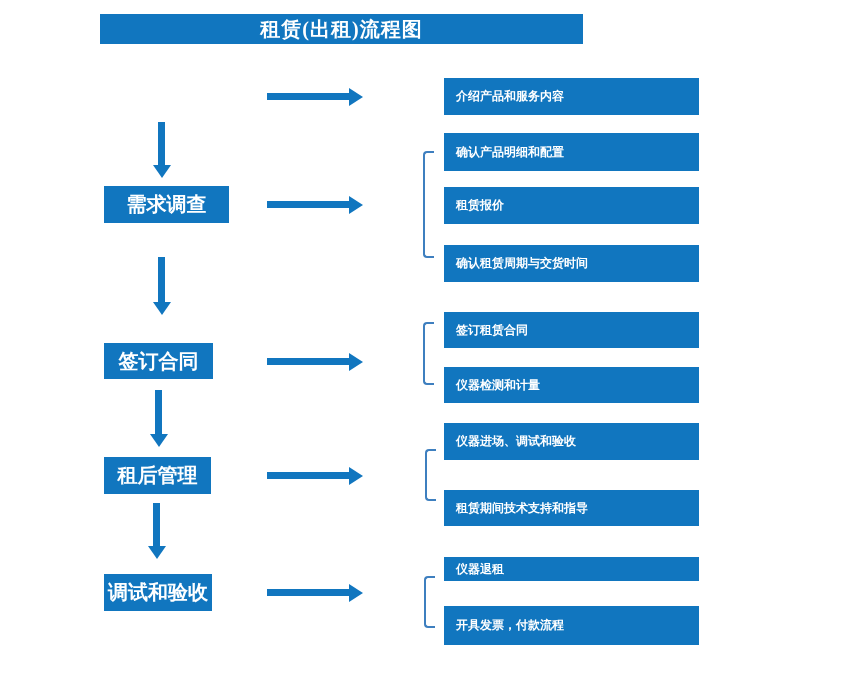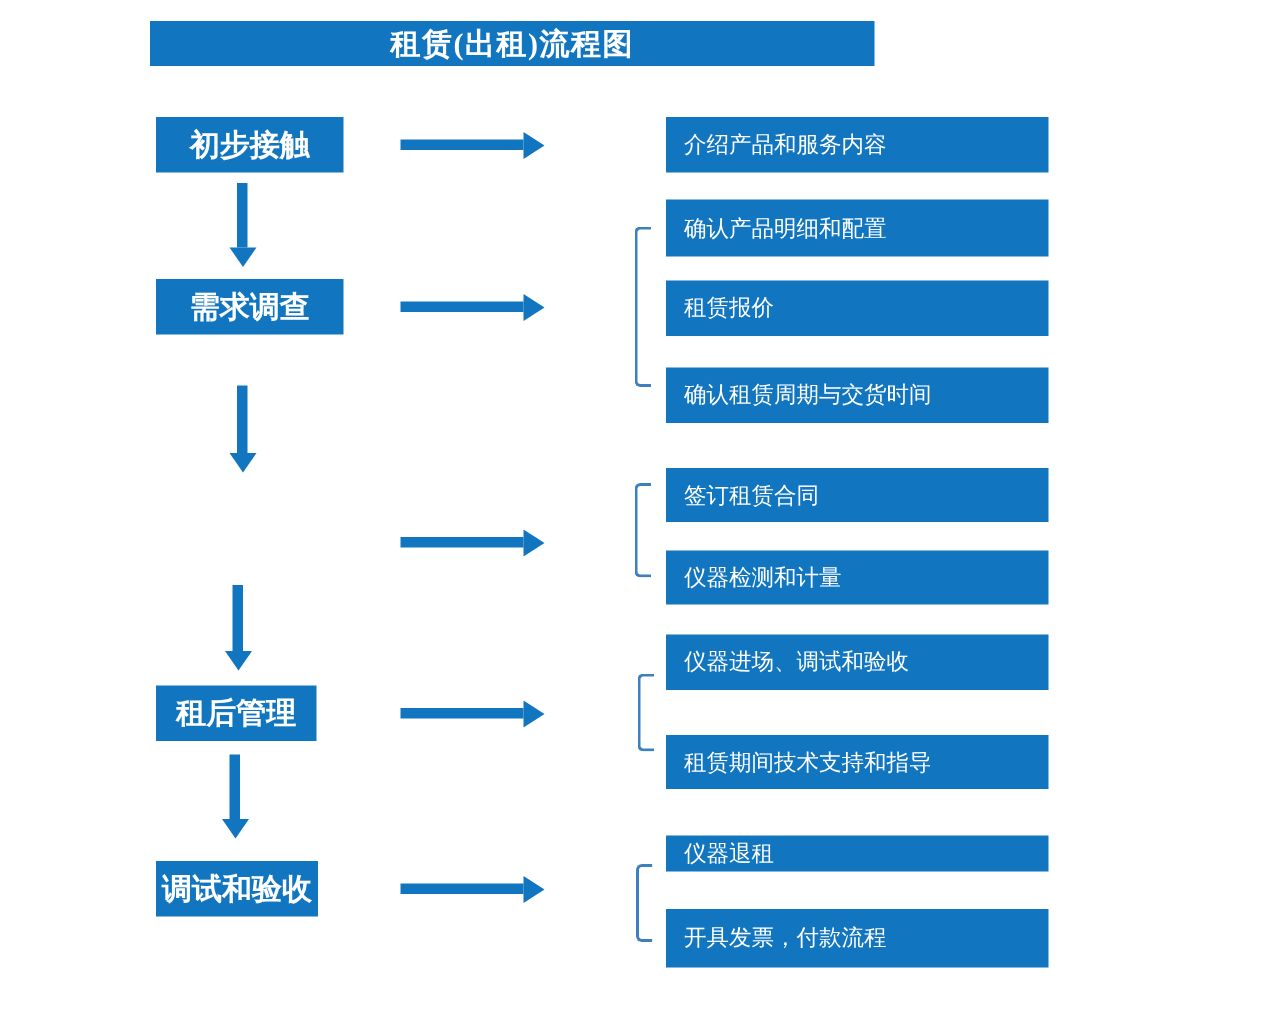--- a/index.html
+++ b/index.html
@@ -33,21 +33,21 @@
     color: var(--text-on-primary);
     font-size: 20px; font-weight: bold;
     display: flex; align-items: center; justify-content: center;
     white-space: nowrap;
   }
   .detail {
     position: absolute;
     left: 444px; width: 255px;
     background: var(--primary);
     color: var(--text-on-primary);
-    font-size: 15px; font-weight: normal;
+    font-size: 12px; font-weight: bold;
     display: flex; align-items: center;
     padding-left: 12px;
     white-space: nowrap;
   }
   .h-arrow {
     position: absolute;
     left: 267px; width: 82px; height: 7px;
     background: var(--primary);
   }
   .h-arrow::after {
@@ -116,22 +116,22 @@
   .b4 { left: 425px; top: 449px; height: 52px; }
   .b5 { left: 424px; top: 576px; height: 52px; }
 </style>
 </head>
 <body>
 
 <div class="canvas">
 
   <div class="title-bar">租赁(出租)流程图</div>
 
-  <div class="stage s1">初步接触</div>
   <div class="stage s2">需求调查</div>
+  <div class="stage s3">签订合同</div>
   <div class="stage s4">租后管理</div>
   <div class="stage s5">调试和验收</div>
 
   <div class="v-arrow va1"></div>
   <div class="v-arrow va2"></div>
   <div class="v-arrow va3"></div>
   <div class="v-arrow va4"></div>
 
   <div class="h-arrow ha1"></div>
   <div class="h-arrow ha2"></div>

